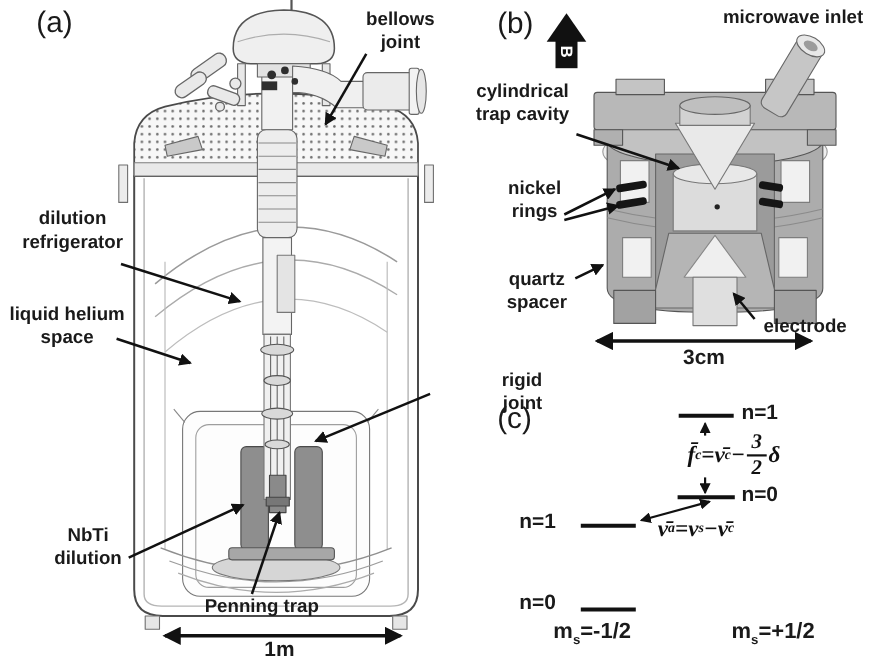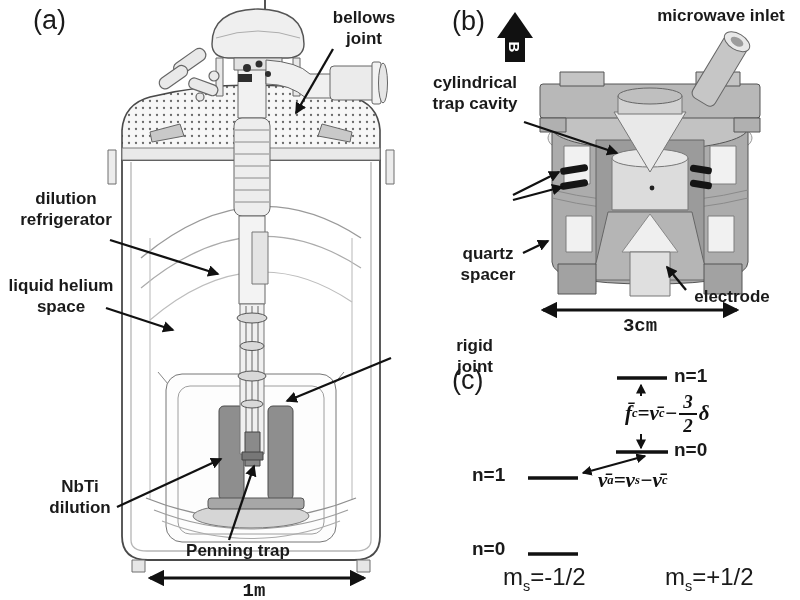--- a/index.html
+++ b/index.html
@@ -3,23 +3,23 @@
 <meta charset="utf-8">
 <style>
   html,body{margin:0;padding:0;background:#888;}
   .stage{position:relative;width:800px;height:600px;background:#ffffff;overflow:hidden;
          font-family:"Liberation Sans",sans-serif;color:#1a1a1a;}
   .stage svg{position:absolute;left:0;top:0;}
   .tag{position:absolute;font-size:27px;font-weight:400;color:#1a1a1a;}
   .lbl{position:absolute;font-size:17px;font-weight:700;line-height:1.22;
        white-space:pre-line;text-align:center;color:#1a1a1a;}
   .lbl.left{text-align:right;margin-left:42px;}
-  .scale{position:absolute;font-size:19px;font-weight:700;text-align:center;font-family:Liberation Mono, monospace;}
+  .scale{position:absolute;font-size:19px;font-weight:700;text-align:center;}
   .lvl{position:absolute;font-size:19px;font-weight:700;text-align:right;}
-  .ms{position:absolute;font-size:24px;font-weight:400;}
+  .ms{position:absolute;font-size:20px;font-weight:700;}
   .ms sub, .lvl sub{font-size:0.6em;}
   .formula{position:absolute;display:flex;align-items:center;
            font-family:"Liberation Serif",serif;font-style:italic;font-weight:700;
            font-size:21px;color:#111;}
   .formula sub{font-size:0.6em;font-style:italic;}
   .frac{display:inline-flex;flex-direction:column;align-items:center;
         font-size:19px;line-height:1.05;margin:0 2px;}
   .frac .num{padding:0 4px 1px;border-bottom:2.5px solid #111;}
   .frac .den{padding-top:1px;}
   .bfield{position:absolute;left:504px;top:34px;width:22px;height:26px;
@@ -234,20 +234,22 @@
 joint</div>
   <div class="lbl" style="left:28px;top:477px;width:104px">NbTi
 dilution</div>
   <div class="lbl" style="left:175px;top:541px;width:126px">Penning trap</div>
   <div class="scale" style="left:232px;top:580px;width:44px">1m</div>
 
   <div class="bfield">B</div>
   <div class="lbl" style="left:419px;top:73px;width:112px">cylindrical
 trap cavity</div>
   <div class="lbl" style="left:644px;top:6px;width:154px">microwave inlet</div>
+  <div class="lbl" style="left:444px;top:161px;width:84px">nickel
+rings</div>
   <div class="lbl" style="left:446px;top:244px;width:84px">quartz
 spacer</div>
   <div class="lbl" style="left:685px;top:287px;width:94px">electrode</div>
   <div class="scale" style="left:616px;top:315px;width:48px">3cm</div>
 
   <div class="lvl" style="left:674px;top:365px">n=1</div>
   <div class="lvl" style="left:674px;top:439px">n=0</div>
   <div class="lvl" style="left:472px;top:464px">n=1</div>
   <div class="lvl" style="left:472px;top:538px">n=0</div>
 

